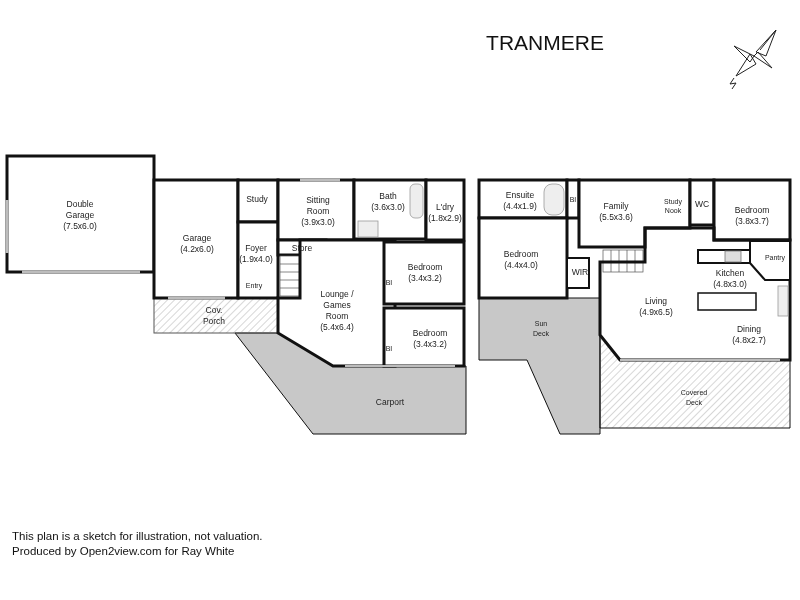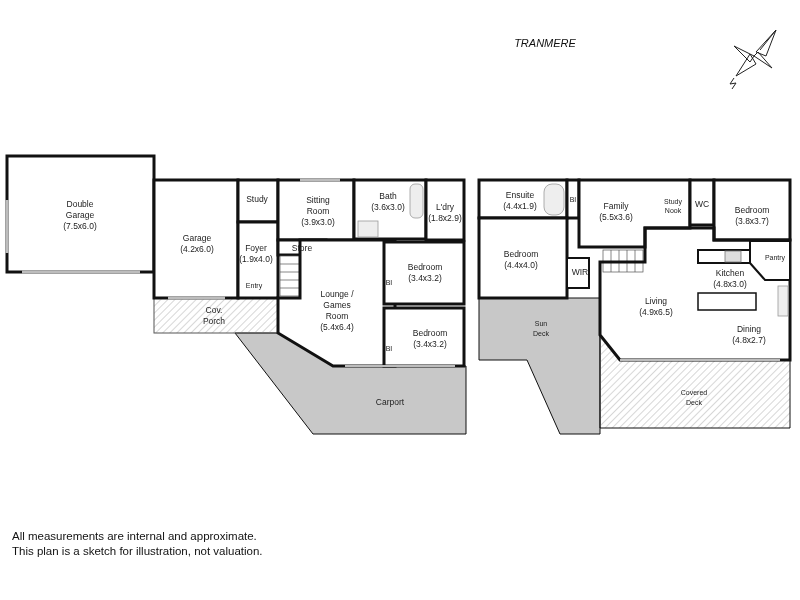--- a/index.html
+++ b/index.html
@@ -1,17 +1,17 @@
 <!DOCTYPE html>
 <html><head>
   <meta charset="utf-8">
   <style>
     html, body { margin:0; padding:0; background:#ffffff; }
     body { width:800px; height:600px; position:relative; overflow:hidden; font-family:"Liberation Sans", sans-serif; color:#222; }
-    .header { position:absolute; left:370px; top:33px; width:350px; text-align:center; font-size:11px; line-height:20px; color:#111;font-style:italic; }
+    .header { position:absolute; left:370px; top:33px; width:350px; text-align:center; font-size:21px; line-height:20px; color:#111; }
     .header div { white-space:nowrap; }
     .compass { position:absolute; left:722px; top:28px; width:60px; height:70px; }
     .footer { position:absolute; left:12px; top:529px; font-size:11.5px; line-height:15px; color:#111; }
     svg.plan { position:absolute; left:0; top:0; }
     .lbl { font-family:"Liberation Sans", sans-serif; font-size:8.5px; fill:#222; text-anchor:middle; }
     .lbl-sm { font-family:"Liberation Sans", sans-serif; font-size:7px; fill:#222; text-anchor:middle; }
   </style>
 </head>
 <body>
 
@@ -174,15 +174,15 @@
     <text class="lbl" x="749" y="332">Dining</text>
     <text class="lbl" x="749" y="343">(4.8x2.7)</text>
     <text class="lbl-sm" x="541" y="326">Sun</text>
     <text class="lbl-sm" x="541" y="336">Deck</text>
     <text class="lbl-sm" x="694" y="395">Covered</text>
     <text class="lbl-sm" x="694" y="405">Deck</text>
   </g>
 </svg>
 
 <div class="footer">
-  <div>All measurements are internal and approximate.</div>
   <div>This plan is a sketch for illustration, not valuation.</div>
+  <div>Produced by Open2view.com for Ray White</div>
 </div>
 
 </body></html>

